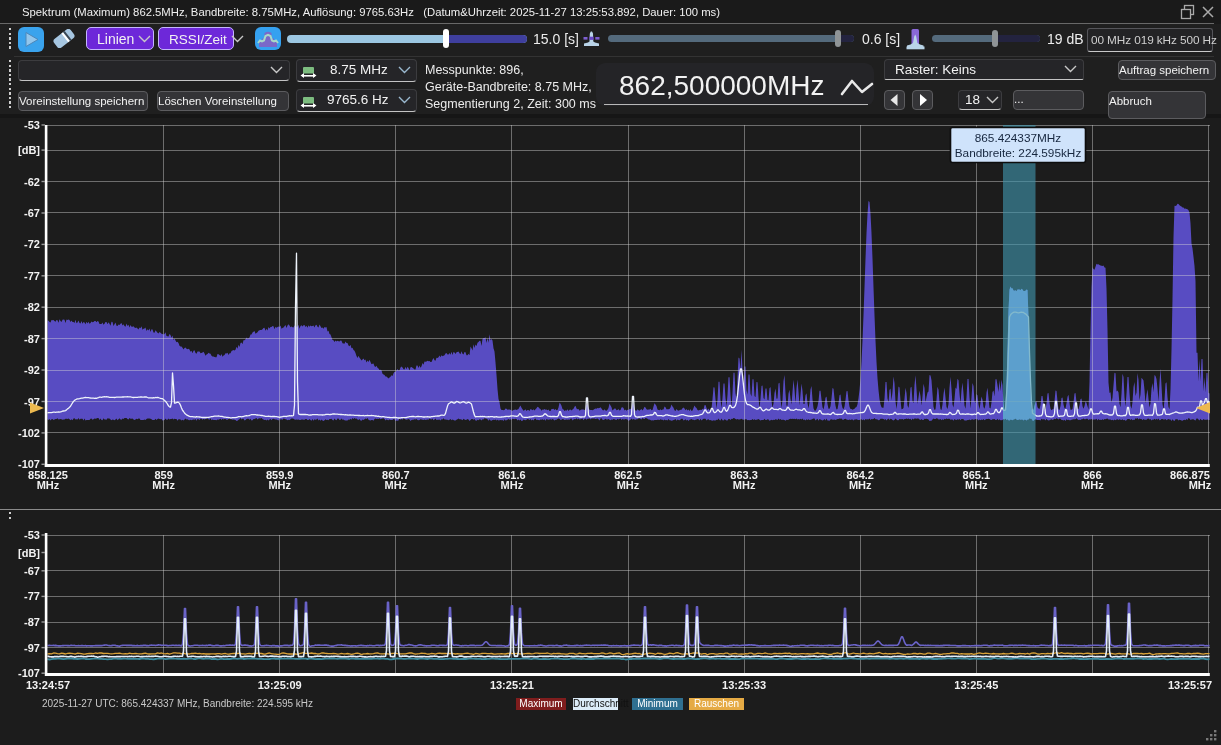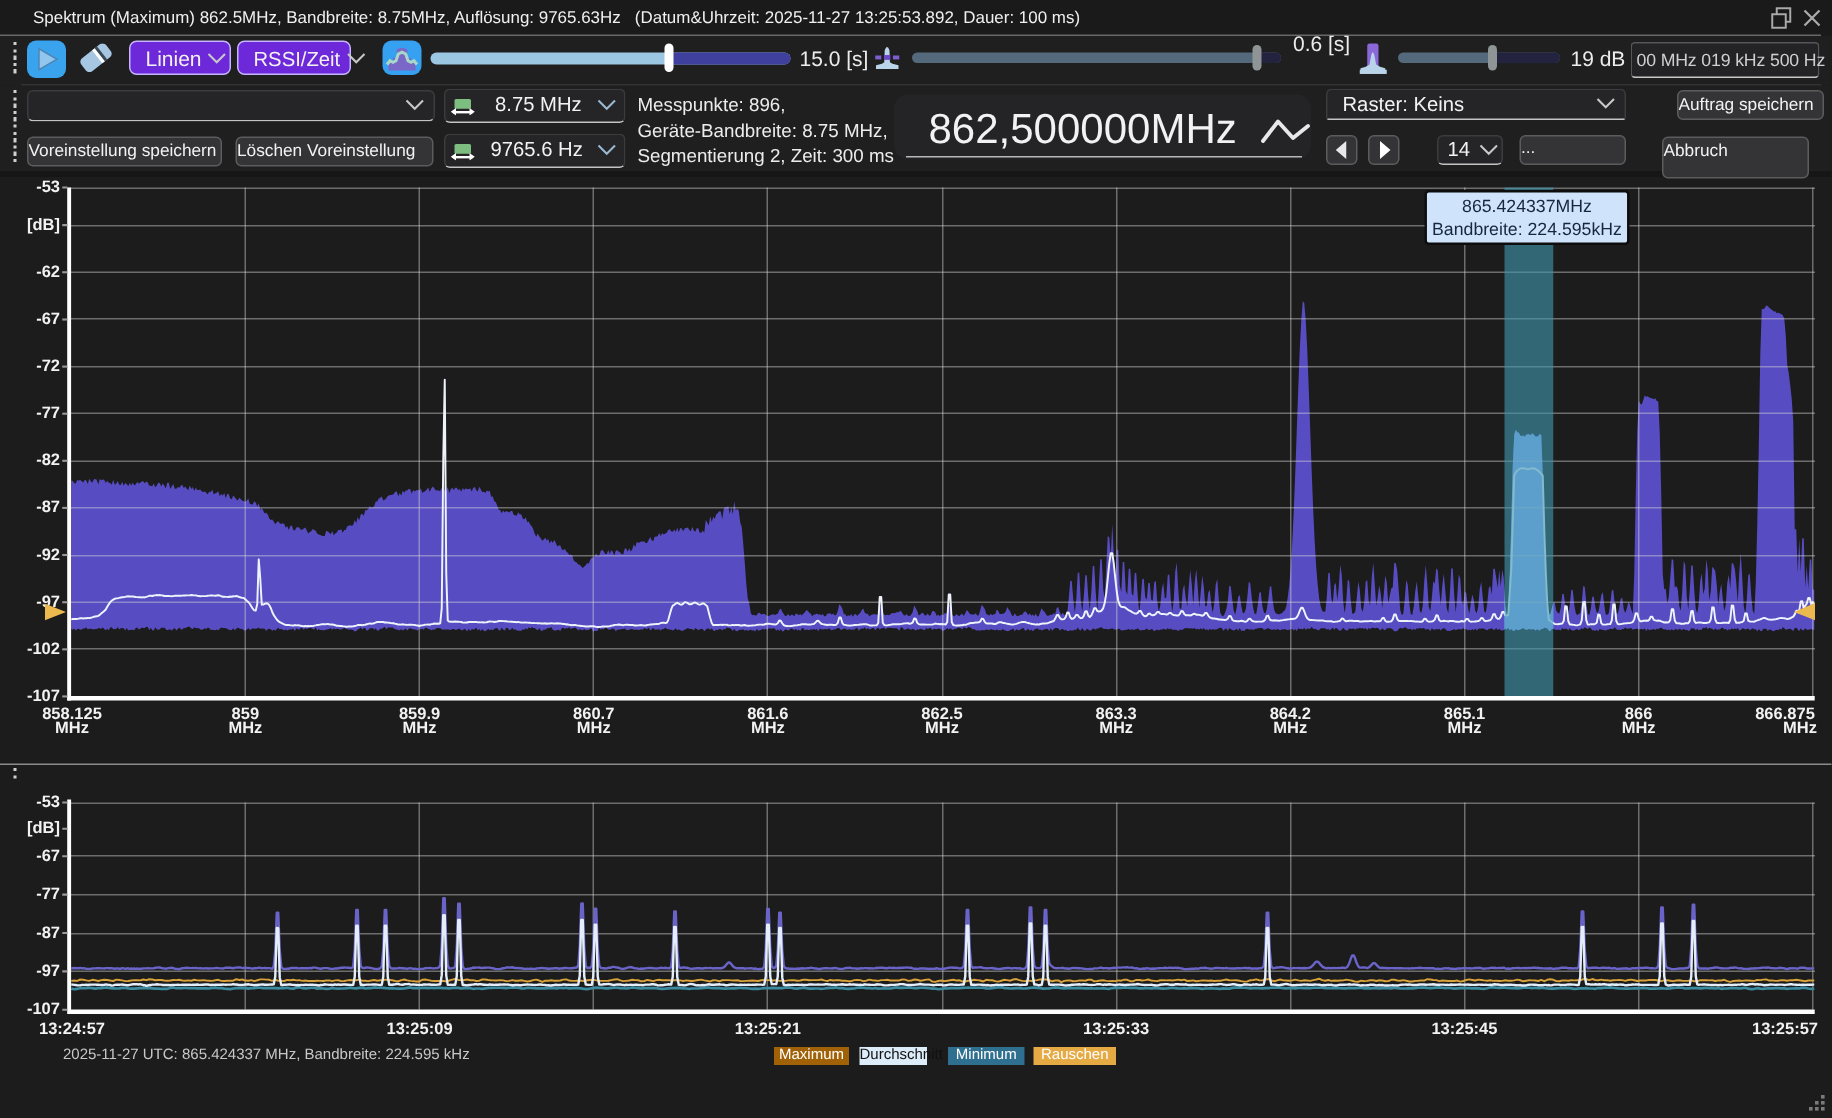--- a/index.html
+++ b/index.html
@@ -67,21 +67,21 @@
 <div class="abs" style="left:533px;top:31px;font-size:14px;color:#ececec">15.0 [s]</div>
 <svg class="abs" style="left:583px;top:30px" width="17" height="17">
 <path d="M1,16 L1,13.5 L5,12.5 L6.5,11.5 L6.8,3.5 L7.8,1.5 L9,1.5 L10,3.5 L10.3,11.5 L12,12.5 L16,13.5 L16,16 Z" fill="#b9d4e8"></path>
 <rect x="0.5" y="7" width="4" height="2.6" fill="#7e5fd0"></rect>
     <rect x="6.3" y="6.7" width="4.3" height="3.2" fill="#6a48c8"></rect>
     <rect x="12.3" y="7" width="4.2" height="2.6" fill="#7e5fd0"></rect>
   </svg>
 <div class="abs" style="left:608px;top:35px;width:246px;height:7px;border-radius:3.5px;background:#546a7c"></div>
 <div class="abs" style="left:838px;top:35px;width:16px;height:7px;border-radius:0 3.5px 3.5px 0;background:#23233f"></div>
 <div class="abs" style="left:835px;top:30px;width:6px;height:17px;border-radius:3px;background:#8f9496"></div>
-<div class="abs" style="left:862px;top:21px;font-size:14px;color:#ececec">0.6 [s]</div>
+<div class="abs" style="left:862px;top:31px;font-size:14px;color:#ececec">0.6 [s]</div>
 <svg class="abs" style="left:905px;top:28px" width="21" height="22">
 <rect x="6.5" y="1" width="7.5" height="16" rx="1.5" fill="#8a68d8"></rect>
 <path d="M2,21 L2,17.5 L5.5,16.5 L8,15 L9.2,8.5 L10.2,6.5 L11.2,8.5 L12.4,15 L15,16.5 L18.5,17.5 L18.5,21 Z" fill="#b9d4e8"></path>
 <rect x="1.5" y="18.5" width="18" height="2.8" fill="#b9d4e8"></rect>
   </svg>
 <div class="abs" style="left:932px;top:35px;width:108px;height:7px;border-radius:3.5px;background:#546a7c"></div>
 <div class="abs" style="left:995px;top:35px;width:45px;height:7px;border-radius:0 3.5px 3.5px 0;background:#23233f"></div>
 <div class="abs" style="left:992px;top:30px;width:6px;height:17px;border-radius:3px;background:#8f9496"></div>
 <div class="abs" style="left:1047px;top:31px;font-size:14px;color:#ececec">19 dB</div>
 <div class="abs" style="left:1087px;top:28px;width:126px;height:24px;background:#232325;border:1px solid #55555a;border-bottom:1.5px solid #c8c8c8;border-radius:3px"></div>
@@ -137,21 +137,21 @@
 <svg class="abs" style="left:1064px;top:65px" width="13" height="8">
     <path d="M1,1 L6.5,6.5 L12,1" fill="none" stroke="#c8c8c8" stroke-width="1.4"></path>
   </svg>
 <div class="btn" style="left:884px;top:90px;width:21px;height:20px"><svg width="19" height="18">
       <polygon points="12.5,3 5.5,9 12.5,15" fill="#e8e8e8"></polygon>
     </svg></div>
 <div class="btn" style="left:912px;top:90px;width:21px;height:20px"><svg width="19" height="18">
       <polygon points="7,3 14,9 7,15" fill="#fff"></polygon>
     </svg></div>
 <div class="cmb" style="left:958px;top:90px;width:44px;height:20px"></div>
-<div class="abs" style="left:965px;top:92px;font-size:13.5px;color:#f2f2f2">14</div>
+<div class="abs" style="left:965px;top:92px;font-size:13.5px;color:#f2f2f2">18</div>
 <svg class="abs" style="left:986px;top:96px" width="13" height="8">
     <path d="M1,1 L6.5,6.5 L12,1" fill="none" stroke="#c8c8c8" stroke-width="1.4"></path>
   </svg>
 <div class="btn" style="left:1013px;top:90px;width:71px;height:20px;line-height:16px">...</div>
 <div class="btn" style="left:1118px;top:60px;width:98px;height:20px;line-height:18px">Auftrag speichern</div>
 <div class="btn" style="left:1108px;top:91px;width:98px;height:28px;line-height:18px">Abbruch</div>
 
 <svg class="abs" style="left:0;top:118px" width="1221" height="382" viewBox="0 118 1221 382">
 <defs>
       <clipPath id="bandclip">
@@ -278,21 +278,21 @@
 <text x="40" y="673.2" text-anchor="end" dominant-baseline="central" font-family="Liberation Sans, sans-serif" font-size="11" font-weight="bold" fill="#f2f2f2">-107</text>
 <text x="48" y="689" text-anchor="middle" font-family="Liberation Sans, sans-serif" font-size="11" font-weight="bold" fill="#f2f2f2">13:24:57</text>
 <text x="279.7" y="689" text-anchor="middle" font-family="Liberation Sans, sans-serif" font-size="11" font-weight="bold" fill="#f2f2f2">13:25:09</text>
 <text x="511.9" y="689" text-anchor="middle" font-family="Liberation Sans, sans-serif" font-size="11" font-weight="bold" fill="#f2f2f2">13:25:21</text>
 <text x="744.0999999999999" y="689" text-anchor="middle" font-family="Liberation Sans, sans-serif" font-size="11" font-weight="bold" fill="#f2f2f2">13:25:33</text>
 <text x="976.3" y="689" text-anchor="middle" font-family="Liberation Sans, sans-serif" font-size="11" font-weight="bold" fill="#f2f2f2">13:25:45</text>
 <text x="1190" y="689" text-anchor="middle" font-family="Liberation Sans, sans-serif" font-size="11" font-weight="bold" fill="#f2f2f2">13:25:57</text>
 </svg>
 
 <div class="abs" style="left:42px;top:698px;font-size:10px;color:#c8c8c8">2025-11-27 UTC: 865.424337 MHz, Bandbreite: 224.595 kHz</div>
-<div class="abs" style="left:516px;top:698px;width:50px;height:12px;background:#a16207;color:#fff;font-size:10px;text-align:center;line-height:12px">Maximum</div>
+<div class="abs" style="left:516px;top:698px;width:50px;height:12px;background:#7f1d1d;color:#fff;font-size:10px;text-align:center;line-height:12px">Maximum</div>
 <div class="abs" style="left:573px;top:698px;width:45px;height:12px;background:#dcecf8;color:#111;font-size:10px;text-align:center;line-height:12px">Durchschnitt</div>
 <div class="abs" style="left:632px;top:698px;width:51px;height:12px;background:#2f6f90;color:#fff;font-size:10px;text-align:center;line-height:12px">Minimum</div>
 <div class="abs" style="left:689px;top:698px;width:55px;height:12px;background:#e5aa44;color:#fff;font-size:10px;text-align:center;line-height:12px">Rauschen</div>
 <svg class="abs" style="left:1204px;top:728px" width="14" height="14">
 <g fill="#7a7a7a">
       <rect x="10" y="2" width="2.4" height="2.4"></rect>
       <rect x="6" y="6" width="2.4" height="2.4"></rect>
       <rect x="10" y="6" width="2.4" height="2.4"></rect>
       <rect x="2" y="10" width="2.4" height="2.4"></rect>
       <rect x="6" y="10" width="2.4" height="2.4"></rect>

